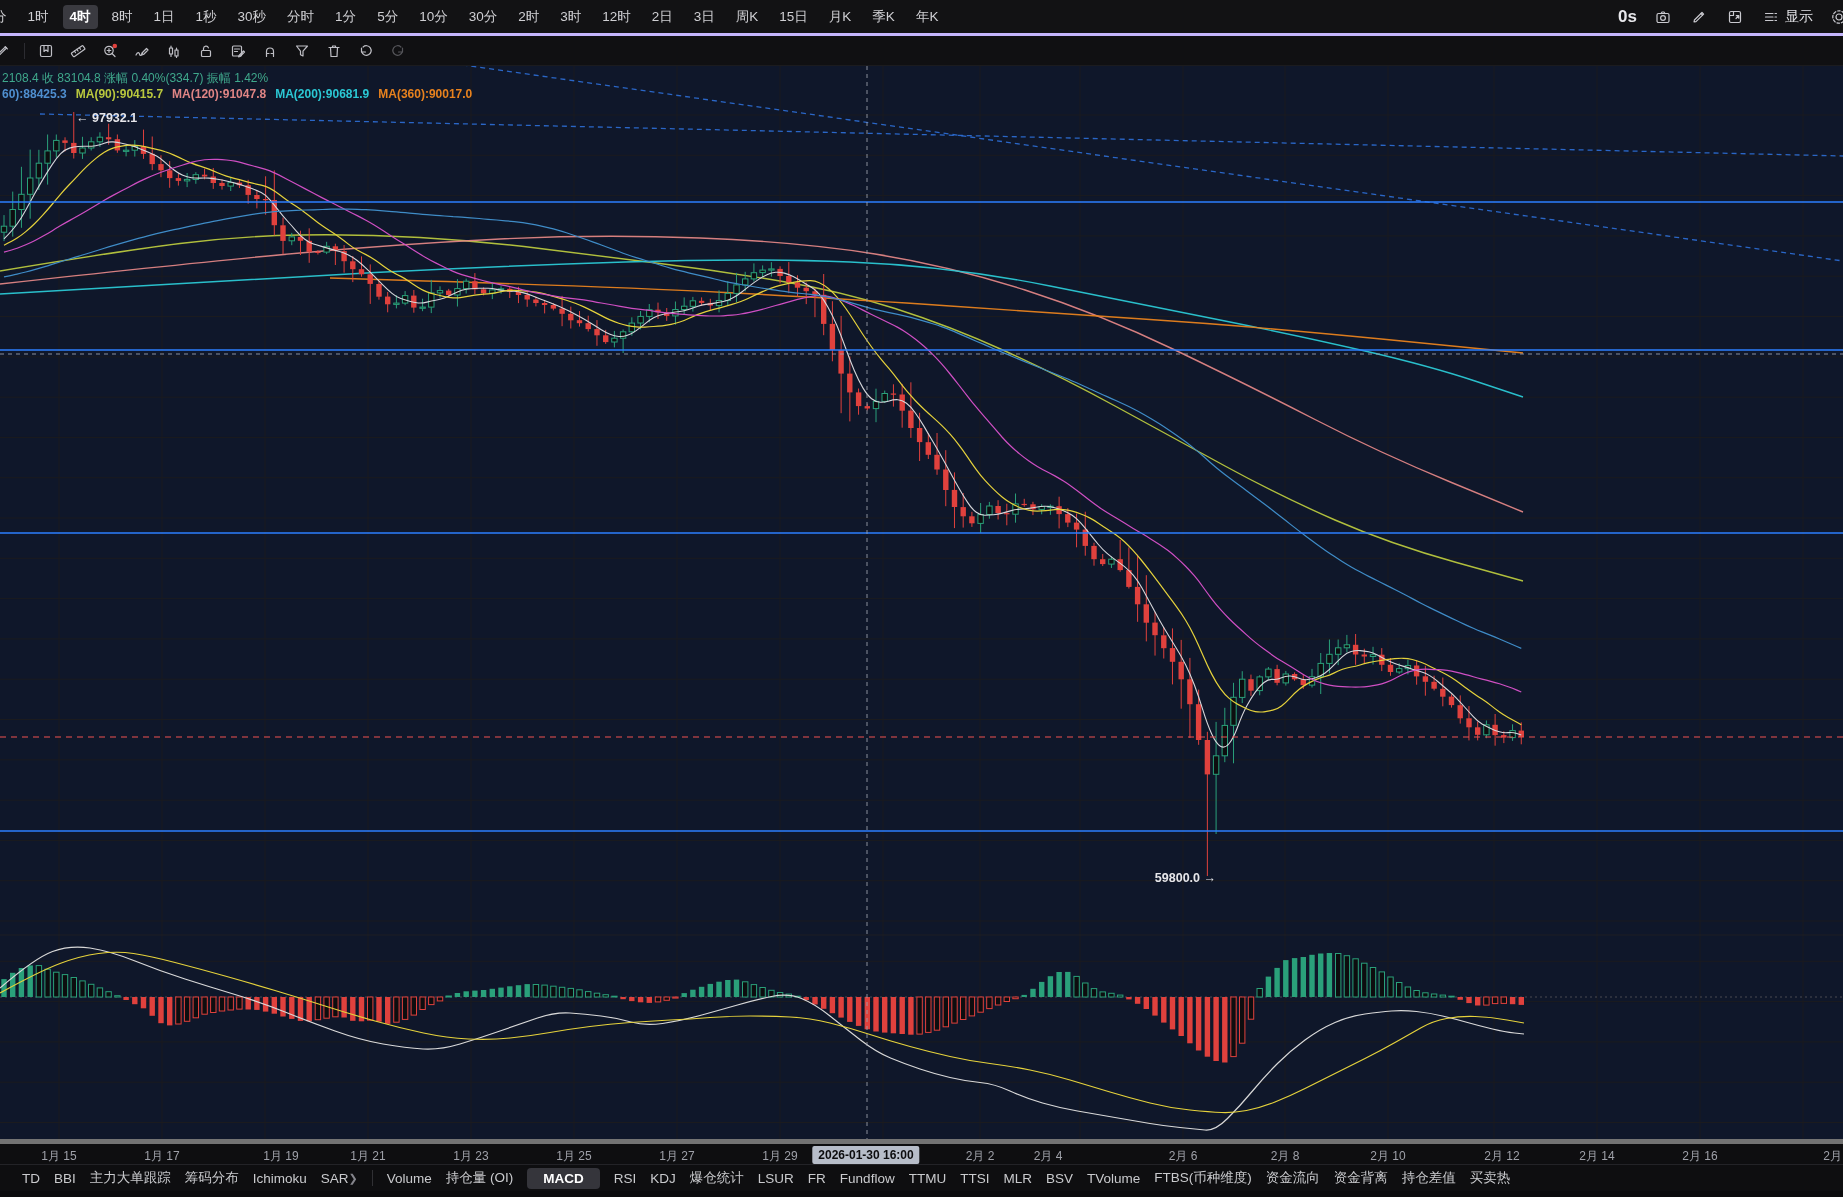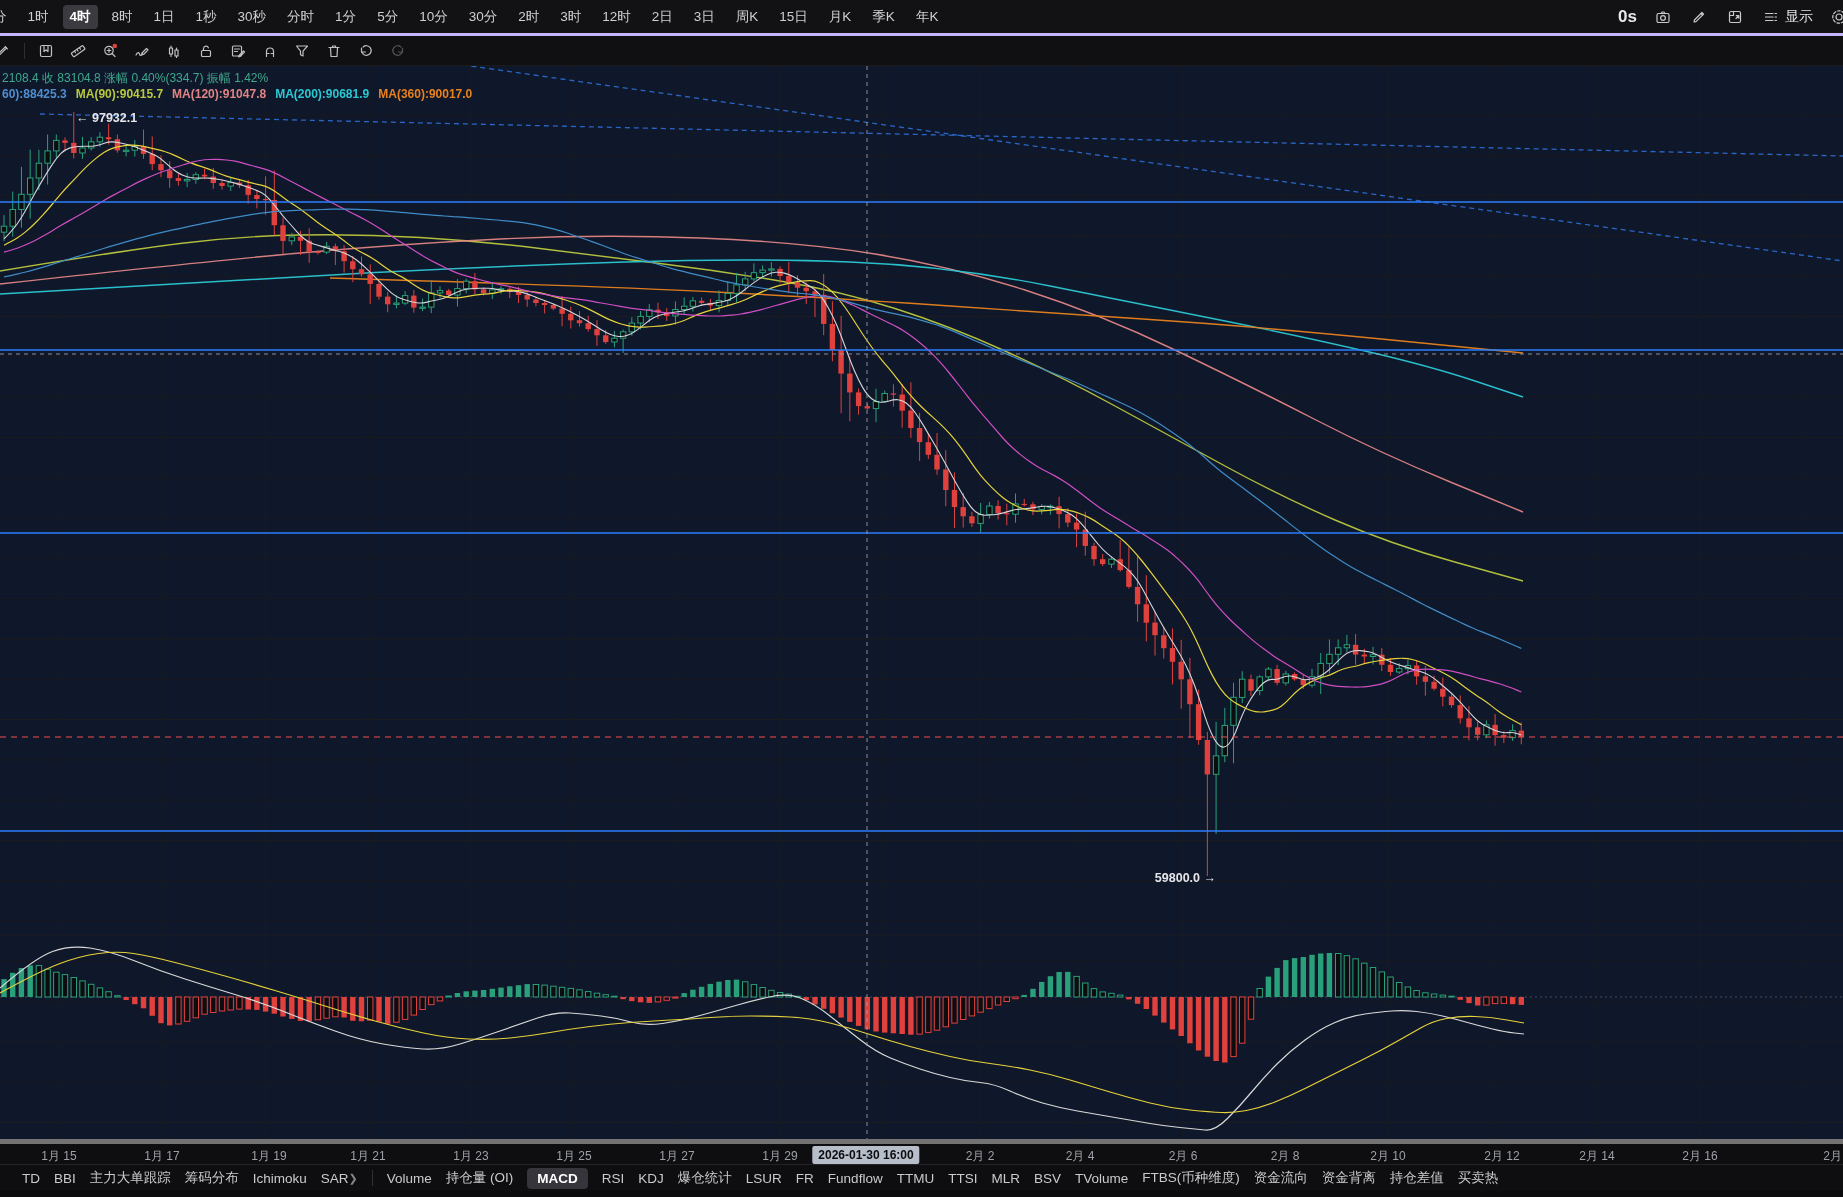--- a/index.html
+++ b/index.html
@@ -29,21 +29,21 @@
   .legend{position:absolute;left:2px;top:4px;z-index:5;font-size:12px;line-height:16px;white-space:nowrap;}
   .legend .l2 span{margin-right:9px;}
   
   .axis{position:absolute;left:0;top:1139px;width:100%;height:25px;background:#0e0e10;border-top:5px solid #737373;box-sizing:border-box;}
   .axis .dlabel{position:absolute;top:4px;transform:translateX(-50%);font-size:12px;color:#9fa1a9;white-space:nowrap;}
   .axis .dlabel.hl{background:#b7bdc9;color:#0c0c0e;padding:2px 6px;border-radius:2px;top:2px;font-weight:bold;}
   
   .tabs{position:absolute;left:0;top:1164px;width:100%;height:27px;background:#0e0e10;border-top:1px solid #232327;
         box-sizing:border-box;display:flex;align-items:center;gap:14px;padding-left:22px;white-space:nowrap;overflow:hidden;}
   .tab{font-size:13.5px;color:#c9cacd;cursor:pointer;flex:0 0 auto;}
-  .tab.active{background:#35353b;color:#ffffff;padding:3px 10px;border-radius:4px;font-weight:bold;}
+  .tab.active{background:#35353b;color:#ffffff;padding:3px 16px;border-radius:4px;font-weight:bold;}
   .tab-sep{width:1px;height:16px;background:#303034;flex:0 0 auto;}
   .tab-chevron{color:#85858c;font-size:11px;margin-left:-14px;flex:0 0 auto;cursor:pointer;}
 </style>
 </head>
 <body>
 
 <div class="tfbar">
   <div class="tf-list" id="tf-list">
       <div class="tf-item clipped">分</div>
       <div class="tf-item">1时</div>
@@ -791,29 +791,29 @@
       <line x1="867" y1="0" x2="867" y2="1073" stroke="#a0a3ae" stroke-width="1" stroke-dasharray="4 4" opacity="0.85"></line>
       <line x1="0" y1="288" x2="1843" y2="288" stroke="#a0a3ae" stroke-width="1" stroke-dasharray="4 4" opacity="0.85"></line>
       <text x="76" y="56" fill="#e6e6ea" font-size="12.5px" font-weight="bold">← 97932.1</text>
       <text x="1216" y="816" fill="#e6e6ea" font-size="12.5px" font-weight="bold" text-anchor="end">59800.0 →</text>
     </svg>
   </div>
 
 <div class="axis" id="date-axis">
     <div class="dlabel" style="left: 59px;">1月 15</div>
     <div class="dlabel" style="left: 162px;">1月 17</div>
-    <div class="dlabel" style="left: 269px;">1月 19</div>
+    <div class="dlabel" style="left: 281px;">1月 19</div>
     <div class="dlabel" style="left: 368px;">1月 21</div>
     <div class="dlabel" style="left: 471px;">1月 23</div>
     <div class="dlabel" style="left: 574px;">1月 25</div>
     <div class="dlabel" style="left: 677px;">1月 27</div>
     <div class="dlabel" style="left: 780px;">1月 29</div>
     <div class="dlabel hl" style="left: 866px;">2026-01-30 16:00</div>
     <div class="dlabel" style="left: 980px;">2月 2</div>
-    <div class="dlabel" style="left: 1080px;">2月 4</div>
+    <div class="dlabel" style="left: 1048px;">2月 4</div>
     <div class="dlabel" style="left: 1183px;">2月 6</div>
     <div class="dlabel" style="left: 1285px;">2月 8</div>
     <div class="dlabel" style="left: 1388px; text-align: center;">2月 10</div>
     <div class="dlabel" style="left: 1494px; margin-left: 8px;">2月 12</div>
     <div class="dlabel" style="left: 1597px;">2月 14</div>
     <div class="dlabel" style="left: 1700px;">2月 16</div>
     <div class="dlabel" style="left: 1841px;">2月 18</div>
   </div>
 
 <div class="tabs" id="tabs">

